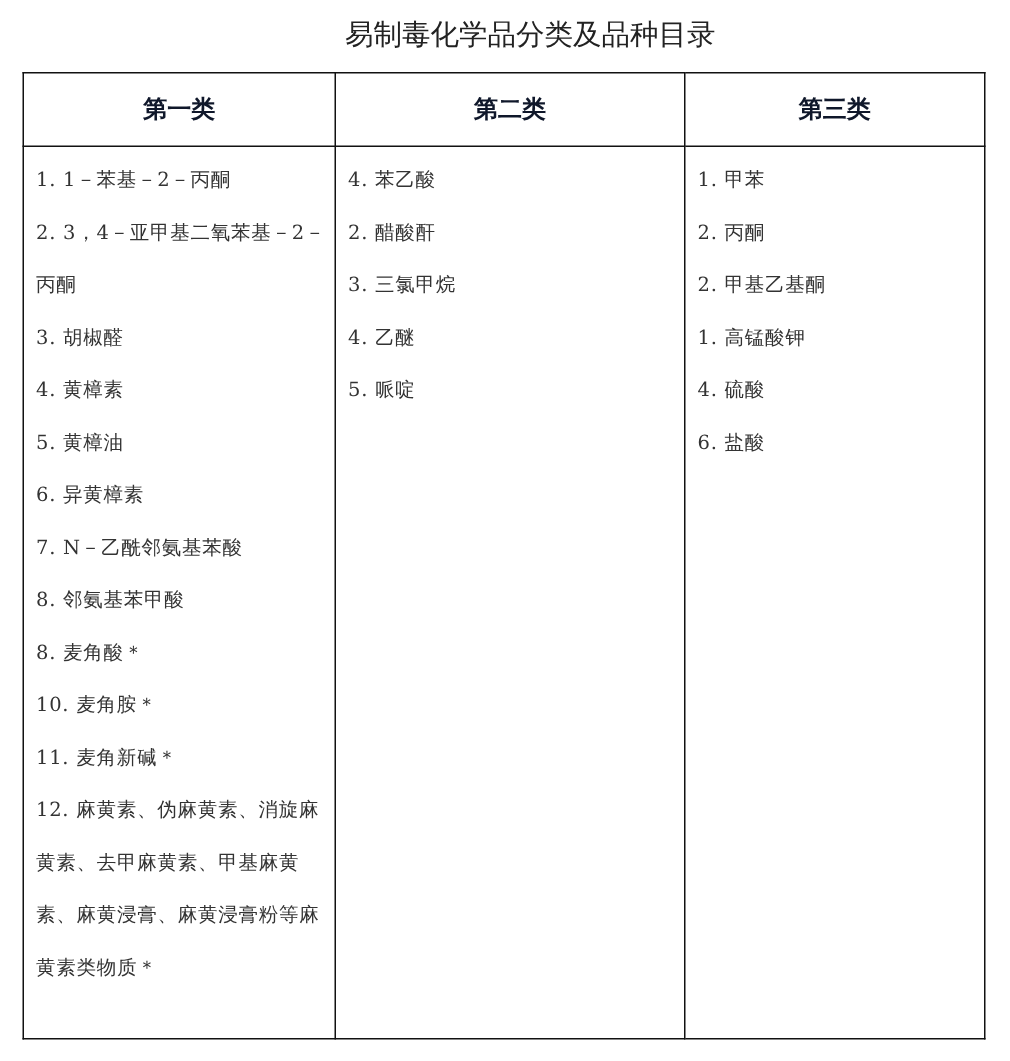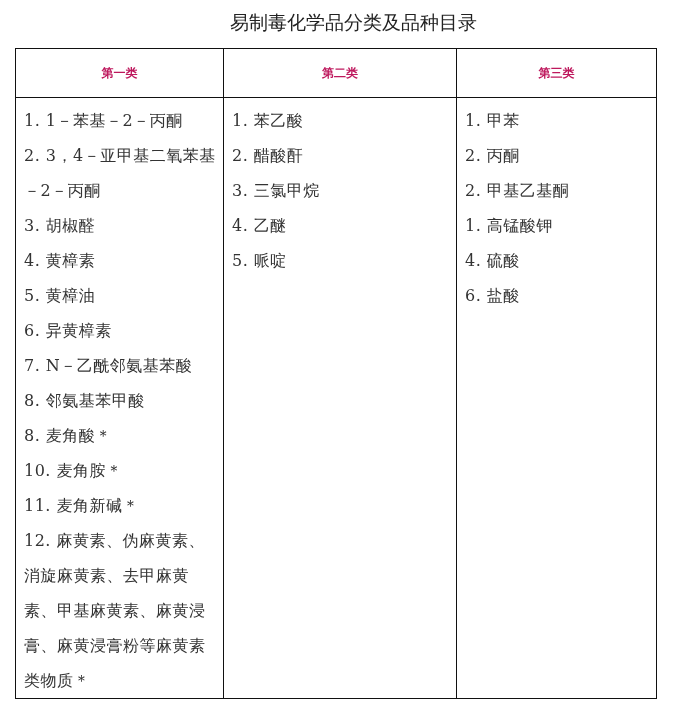--- a/index.html
+++ b/index.html
@@ -37,36 +37,36 @@
   table.cat-table th, table.cat-table td {
     border: 1.5px solid #111;
     padding: 0;
     vertical-align: top;
   }
   table.cat-table th {
     height: 48px;
     vertical-align: middle;
     font-family: "DejaVu Sans", "Liberation Sans", sans-serif;
     font-weight: bold;
-    font-size: 12px;
-    color: #be185d;
+    font-size: 16px;
+    color: #0f172a;
   }
   col.c1 { width: 208px; }
   col.c2 { width: 233px; }
   col.c3 { width: 200px; }
   td.body-cell {
     height: 594px;
   }
   ul.items {
     list-style: none;
     margin: 0;
     padding: 5px 4px 0 8px;
   }
   ul.items li {
-    font-size: 16px;
+    font-size: 13px;
     line-height: 35px;
     color: #333;
     letter-spacing: 0.5px;
   }
   td.col-1 ul.items li {
     word-break: break-all;
   }
 </style>
 </head>
 <body>
@@ -99,21 +99,21 @@
           <li>7. N－乙酰邻氨基苯酸</li>
           <li>8. 邻氨基苯甲酸</li>
           <li>8. 麦角酸＊</li>
           <li>10. 麦角胺＊</li>
           <li>11. 麦角新碱＊</li>
           <li>12. 麻黄素、伪麻黄素、消旋麻黄素、去甲麻黄素、甲基麻黄素、麻黄浸膏、麻黄浸膏粉等麻黄素类物质＊</li>
         </ul>
       </td>
       <td class="body-cell col-2">
         <ul class="items">
-          <li>1. 苯乙酸</li>
+          <li>4. 苯乙酸</li>
           <li>2. 醋酸酐</li>
           <li>3. 三氯甲烷</li>
           <li>4. 乙醚</li>
           <li>5. 哌啶</li>
         </ul>
       </td>
       <td class="body-cell col-3">
         <ul class="items">
           <li>1. 甲苯</li>
           <li>2. 丙酮</li>

